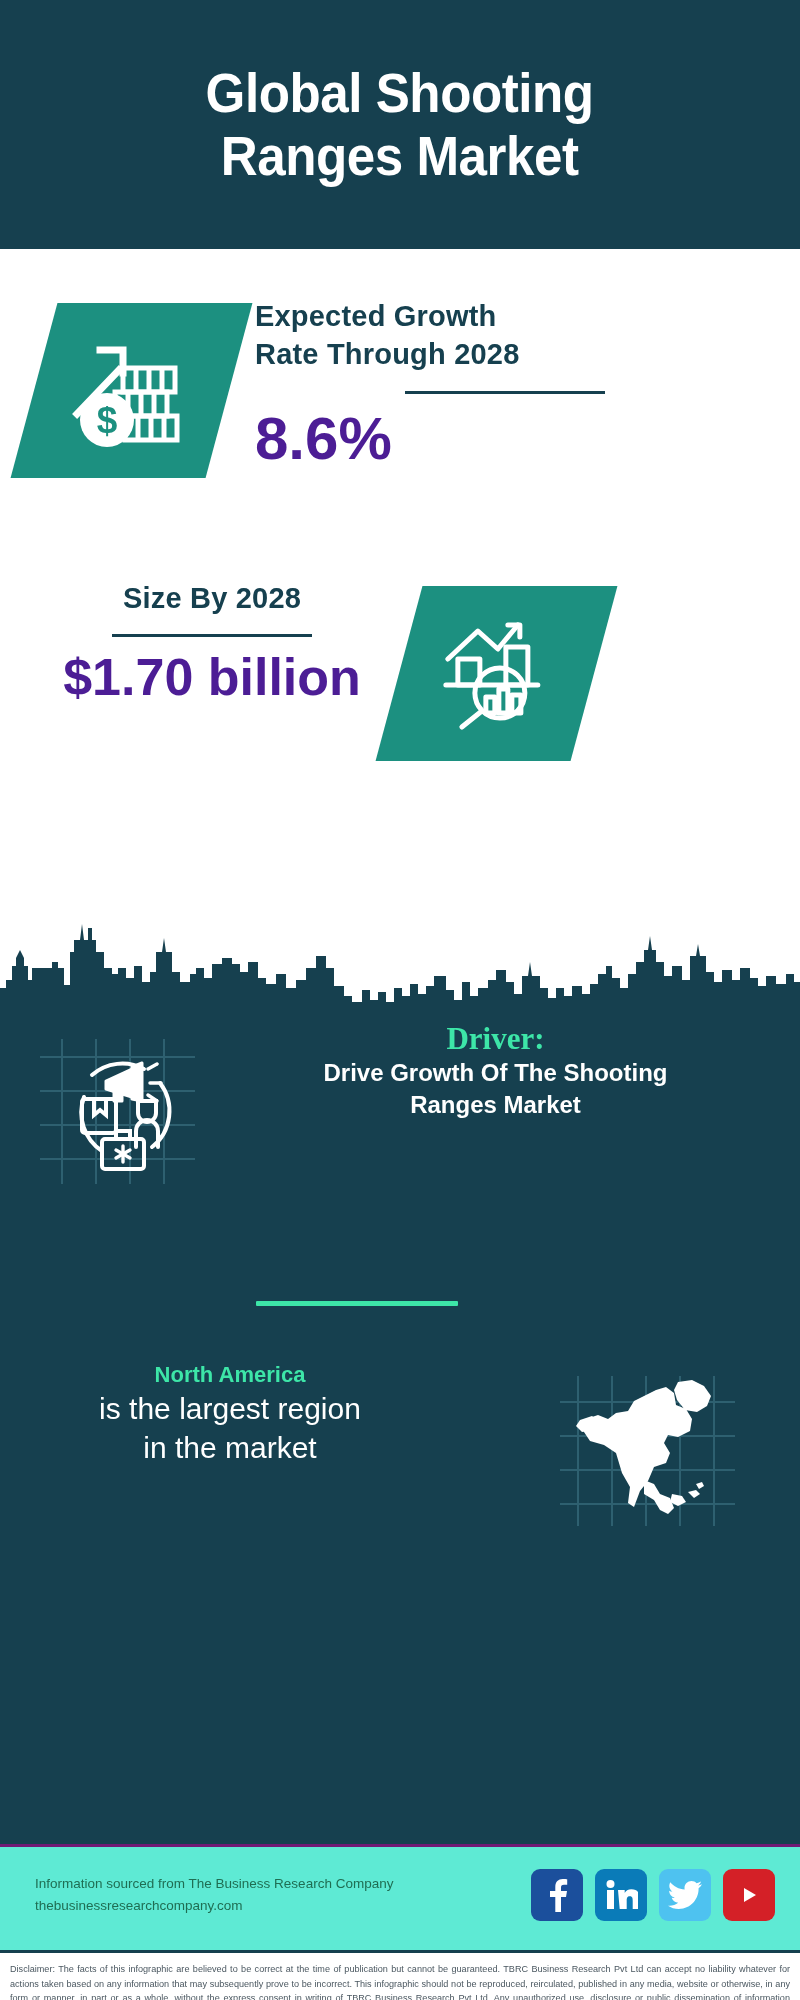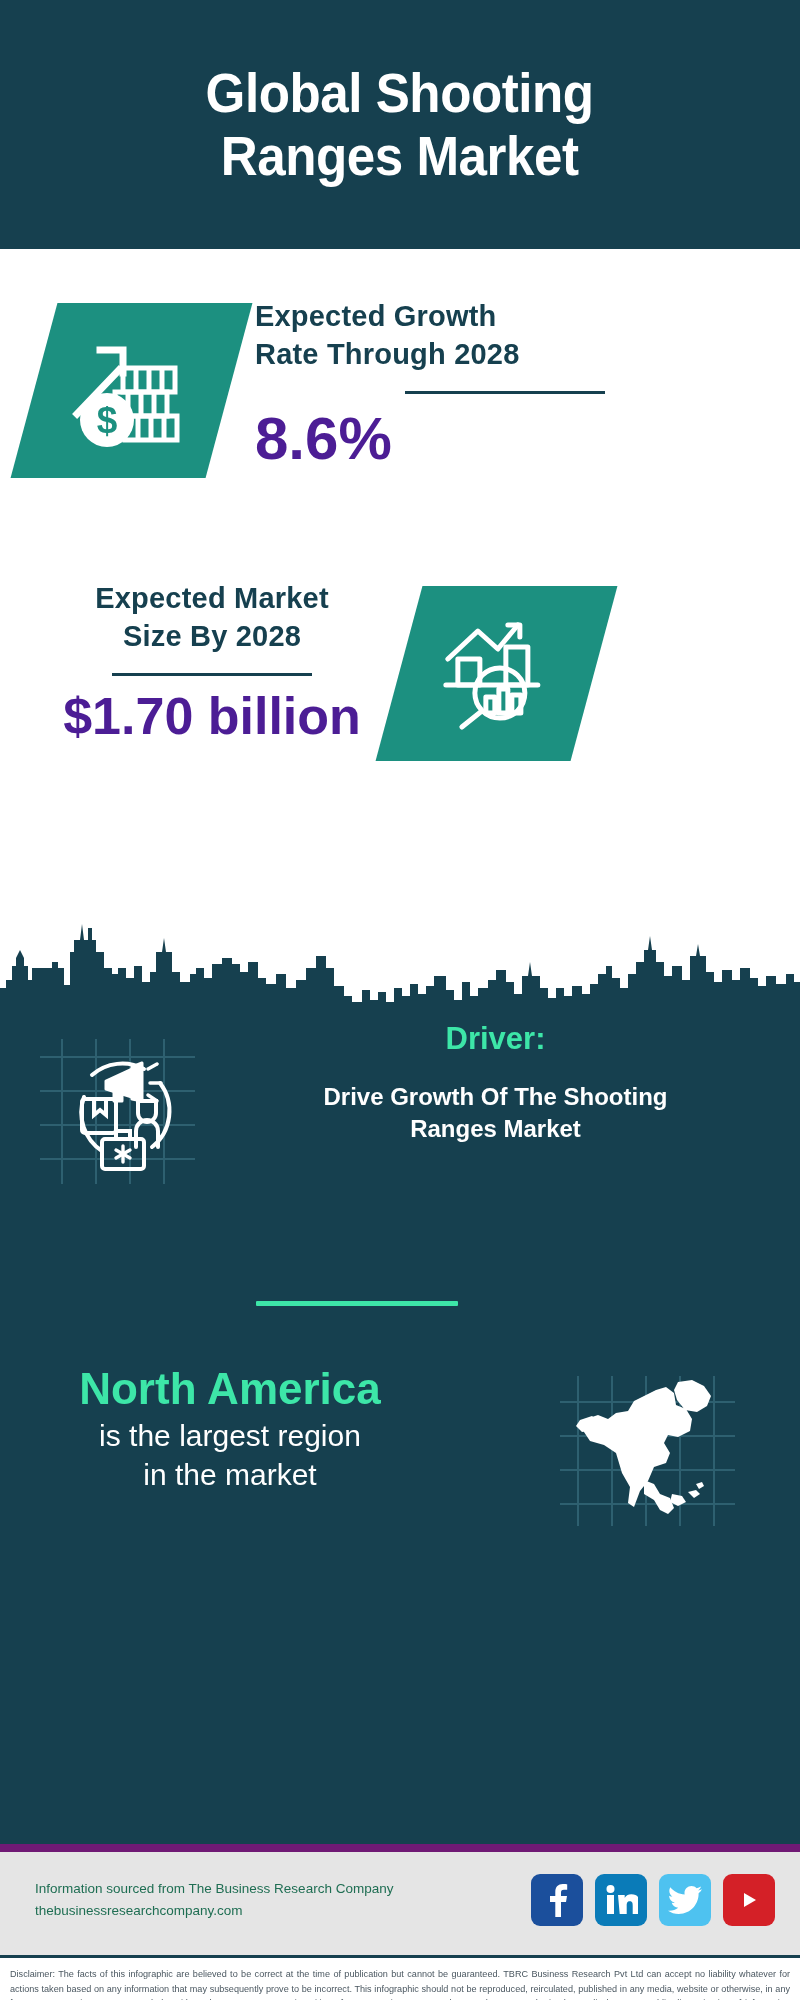--- a/index.html
+++ b/index.html
@@ -126,22 +126,22 @@
   }
   .driver-text {
     position: absolute;
     left: 218px; top: 0; width: 555px;
     text-align: center;
   }
   .driver-heading {
     color: #3DE6A8;
     font-size: 31px;
     font-weight: bold;
-    font-family: Liberation Sans, sans-serif;
-    margin-bottom: 24px;
+    font-family: Liberation Serif, serif;
+    margin-bottom: 0;
   }
   .driver-body {
     color: #ffffff;
     font-size: 24px;
     font-weight: bold;
     line-height: 1.32;
     font-family: "Liberation Sans Narrow", "Liberation Sans", sans-serif;
   }
 
   .divider-green {
@@ -156,43 +156,43 @@
     position: absolute;
     top: 355px; left: 0; width: 800px;
   }
   .region-text {
     position: absolute;
     left: 30px; top: 0; width: 400px;
     text-align: center;
   }
   .region-heading {
     color: #3DE6A8;
-    font-size: 44px;
+    font-size: 22px;
     font-weight: bold;
     font-family: "Liberation Sans Narrow", "Liberation Sans", sans-serif;
     line-height: 1.25;
   }
   .region-sub {
     color: #ffffff;
     font-size: 30px;
     line-height: 1.3;
     font-family: "Liberation Sans Narrow", "Liberation Sans", sans-serif;
   }
   .map-wrap {
     position: absolute;
     left: 560px; top: 15px;
     width: 175px; height: 150px;
   }
 
   
   .footer {
     position: relative;
     height: 103px;
-    background: #e5e5e5;
-    border-top: 8px solid #701a75;
+    background: #5eead4;
+    border-top: 3px solid #701a75;
     display: flex;
     align-items: center;
     padding-left: 20px;
   }
   .footer-src {
     position: absolute;
     left: 35px; top: 26px;
     color: #1F6E53;
     font-size: 13.5px;
     line-height: 1.65;
@@ -285,21 +285,20 @@
             <rect x="52" y="82" width="9" height="16"></rect>
             <rect x="65" y="74" width="9" height="24"></rect>
             <rect x="78" y="80" width="9" height="18"></rect>
           </g>
         </svg>
       </div>
     </div>
 
     <div class="stat-text-left">
       <div class="stat-label">
-        <div>Expected Market</div>
         <div>Size By 2028</div>
       </div>
       <div class="stat-rule"></div>
       <div class="stat-value smaller">$1.70 billion</div>
     </div>
   </div>
 
   <div class="dark-zone">
 
     <svg class="skyline" viewBox="0 0 800 100" preserveAspectRatio="none">

